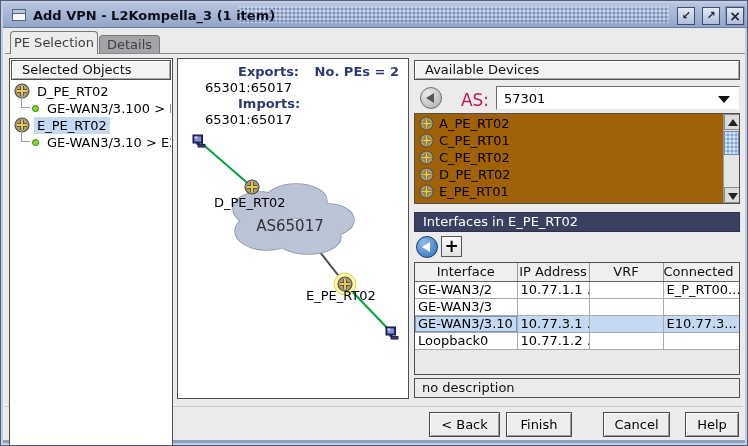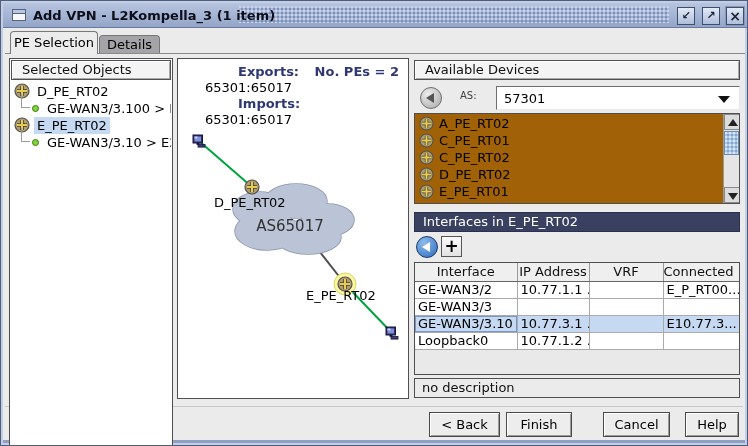--- a/index.html
+++ b/index.html
@@ -46,21 +46,21 @@
     border:1px solid #3E4E6E;
     font-size:11px; font-weight:bold; color:#1A2438;
     text-align:center; line-height:16px; cursor:default;
   }
   .btn-min  { left:674px; }
   .btn-max  { left:699px; }
   .btn-close{ left:723px; box-shadow:0 0 0 1px #8A98B6; font-size:14px; }
 
   
   .tab {
-    position:absolute; text-align:center; font-size:13px; color:#000000;
+    position:absolute; text-align:center; font-size:13px; color:#404040;
     border:1px solid #787878; border-bottom:none;
     border-radius:4px 4px 0 0;
   }
   .tab-active {
     left:9px; top:30px; width:88px; height:23px; line-height:22px;
     background:#ECECEC; z-index:3;
   }
   .tab-inactive {
     left:98px; top:34px; width:61px; height:19px; line-height:18px;
     background:#A4A4A8; z-index:1;
@@ -137,21 +137,21 @@
   }
   .circle-btn .tri-l {
     position:absolute; left:5px; top:5px; width:0; height:0;
     border-top:5px solid transparent; border-bottom:5px solid transparent; border-right:8px solid #555;
   }
   .circle-btn.blue {
     border:1px solid #1C3A66;
     background:radial-gradient(circle at 35% 30%, #8FBCEE, #2B6BBE);
   }
   .circle-btn.blue .tri-l { border-right-color:#FFF; }
-  .as-label { position:absolute; left:46px; top:6px; width:30px; text-align:left; font-size:10px; color:#404040; }
+  .as-label { position:absolute; left:46px; top:6px; width:30px; text-align:center; font-size:17px; color:#be185d; }
   .combo {
     position:absolute; left:82px; top:2px; width:244px; height:24px;
     background:#FFF; border:1px solid; border-color:#6E6E6E #E8E8E8 #E8E8E8 #6E6E6E;
   }
   .combo .val { position:absolute; left:7px; top:4px; font-size:13px; color:#000; }
   .combo .arrow {
     position:absolute; right:9px; top:9px; width:0; height:0;
     border-left:6px solid transparent; border-right:6px solid transparent; border-top:7px solid #111;
   }
 

